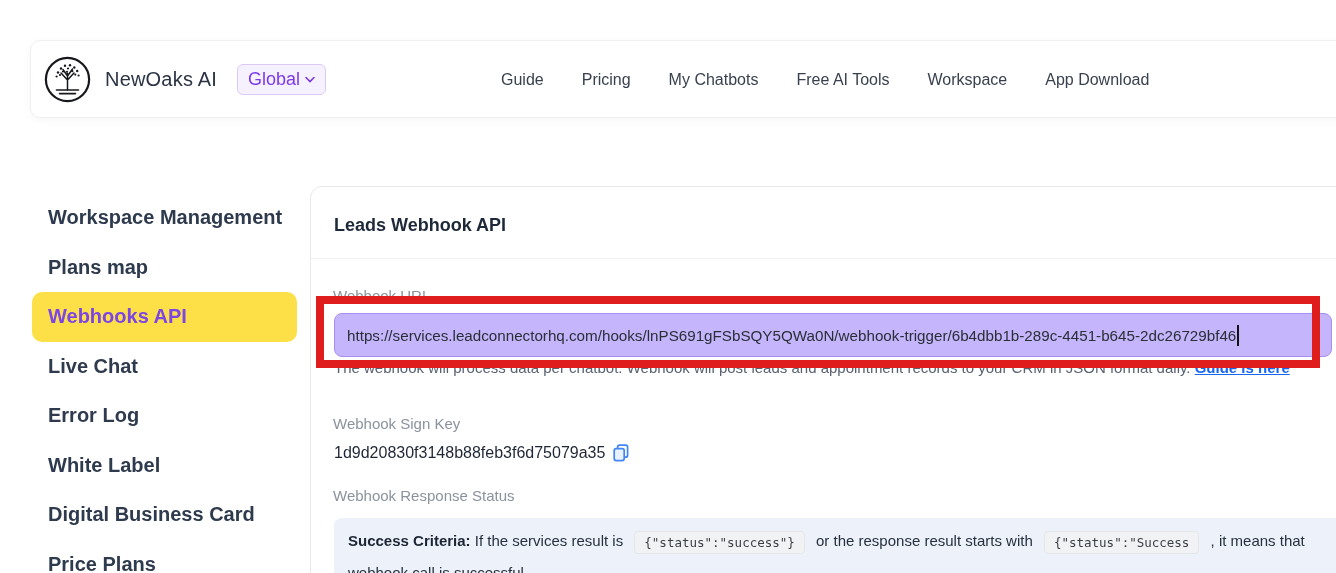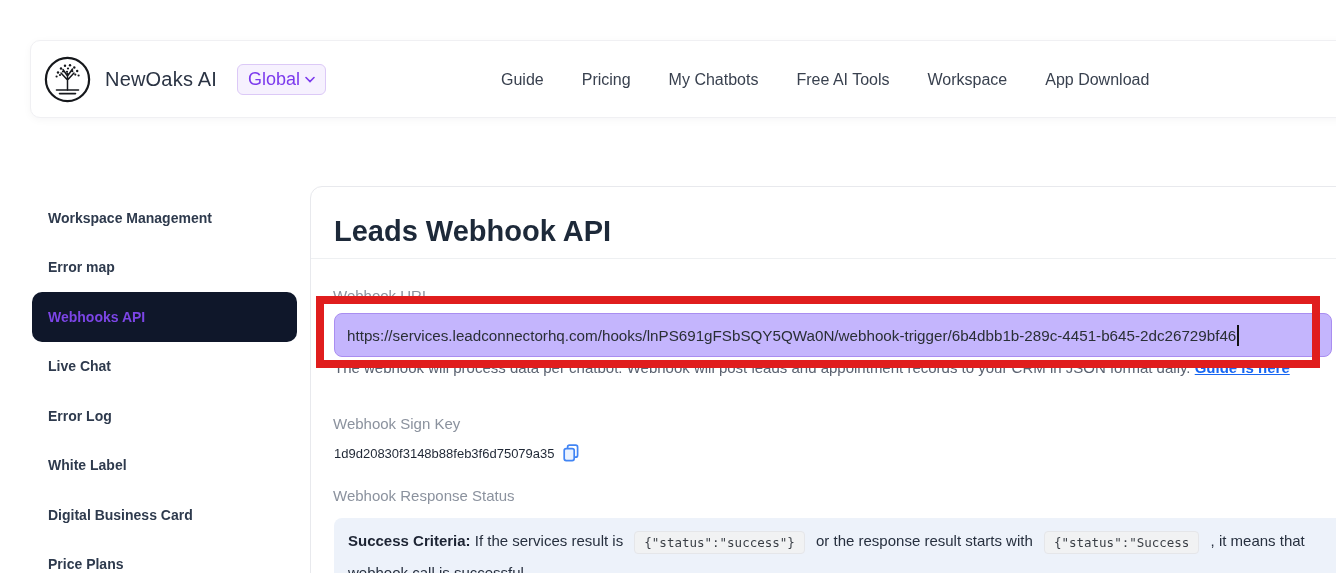--- a/index.html
+++ b/index.html
@@ -17,46 +17,46 @@
   .region-badge { margin-left:20px; display:inline-flex; align-items:center; gap:5px;
                   background:#f6f1fe; border:1px solid #dcc9f7; border-radius:6px;
                   padding:4px 10px; font-size:18px; color:#7c3aed; cursor:pointer;
                   font-family:"Liberation Sans", sans-serif; }
   .nav { position:absolute; left:470px; top:0; height:78px; display:flex; align-items:center; gap:38px; }
   .nav-item { font-size:16px; color:#39414f; text-decoration:none; cursor:pointer; white-space:nowrap; }
 
   
   .sidebar { position:absolute; left:32px; top:193px; width:265px; }
   .side-item { height:49.5px; display:flex; align-items:center; padding:0 16px;
-               font-size:14px; font-weight:600; color:#2e3a4d; border-radius:10px;
+               font-size:20px; font-weight:600; color:#2e3a4d; border-radius:10px;
                cursor:pointer; white-space:nowrap; }
-  .side-item.active { background:#0f172a; color:#7c45e6; }
+  .side-item.active { background:#fde047; color:#7c45e6; }
 
   
   .card { position:absolute; left:310px; top:186px; width:1150px; height:600px;
           background:#fff; border:1px solid #e8e9ed; border-radius:12px; }
-  .card h1 { position:absolute; left:23px; top:28px; font-size:29px; font-weight:700; color:#1d2939; }
+  .card h1 { position:absolute; left:23px; top:28px; font-size:18px; font-weight:700; color:#1d2939; }
   .divider { position:absolute; left:0; top:71px; width:100%; height:1px; background:#eef0f2; }
   .field-label { position:absolute; left:22px; font-size:15px; color:#8b929e; }
   .lbl-url { top:100px; }
   .lbl-key { top:228px; }
   .lbl-status { top:300px; }
 
   .url-input { position:absolute; left:23px; top:126px; width:998px; height:44px;
                border:1.5px solid #a98df0; border-radius:8px; background:#c4b5fd;
                display:flex; align-items:center; padding:0 12px; overflow:hidden;
                font-size:15.2px; color:#2a2f36; white-space:nowrap; cursor:text; }
   .caret { display:inline-block; width:1.6px; height:21px; background:#111; margin-left:1px; }
 
   .desc { position:absolute; left:23px; top:172px; width:1060px; font-size:15px;
           color:#5a6270; white-space:nowrap; }
   .guide { color:#1766f2; font-weight:700; text-decoration:underline; cursor:pointer; }
 
   .key-row { position:absolute; left:23px; top:257px; display:flex; align-items:center; gap:8px; }
-  .key-value { font-size:13px; color:#1f2735; }
+  .key-value { font-size:16px; color:#1f2735; }
   .copy { display:inline-flex; cursor:pointer; }
 
   .success-box { position:absolute; left:23px; top:331px; width:1110px; height:110px;
                  background:#edf2fa; border-radius:8px; padding:13px 14px; }
   .sc-line1 { font-size:15px; color:#27303f; white-space:nowrap; }
   .sc-line1 b { font-weight:700; color:#1d2433; }
   .sc-line2 { margin-top:10px; font-size:15px; color:#27303f; }
   .chip { display:inline-block; font-family:"DejaVu Sans Mono", monospace; font-size:12.5px;
           color:#3a3f46; background:#f1f2f3; border:1px solid #e5e6e9; border-radius:4px;
           padding:3px 9px; margin:0 7px; vertical-align:middle; }
@@ -108,21 +108,21 @@
       <a class="nav-item">Pricing</a>
       <a class="nav-item">My Chatbots</a>
       <a class="nav-item">Free AI Tools</a>
       <a class="nav-item">Workspace</a>
       <a class="nav-item">App Download</a>
     </nav>
   </header>
 
   <aside class="sidebar">
     <div class="side-item">Workspace Management</div>
-    <div class="side-item">Error map</div>
+    <div class="side-item">Plans map</div>
     <div class="side-item active">Webhooks API</div>
     <div class="side-item">Live Chat</div>
     <div class="side-item">Error Log</div>
     <div class="side-item">White Label</div>
     <div class="side-item">Digital Business Card</div>
     <div class="side-item">Price Plans</div>
   </aside>
 
   <main class="card">
     <h1>Leads Webhook API</h1>

